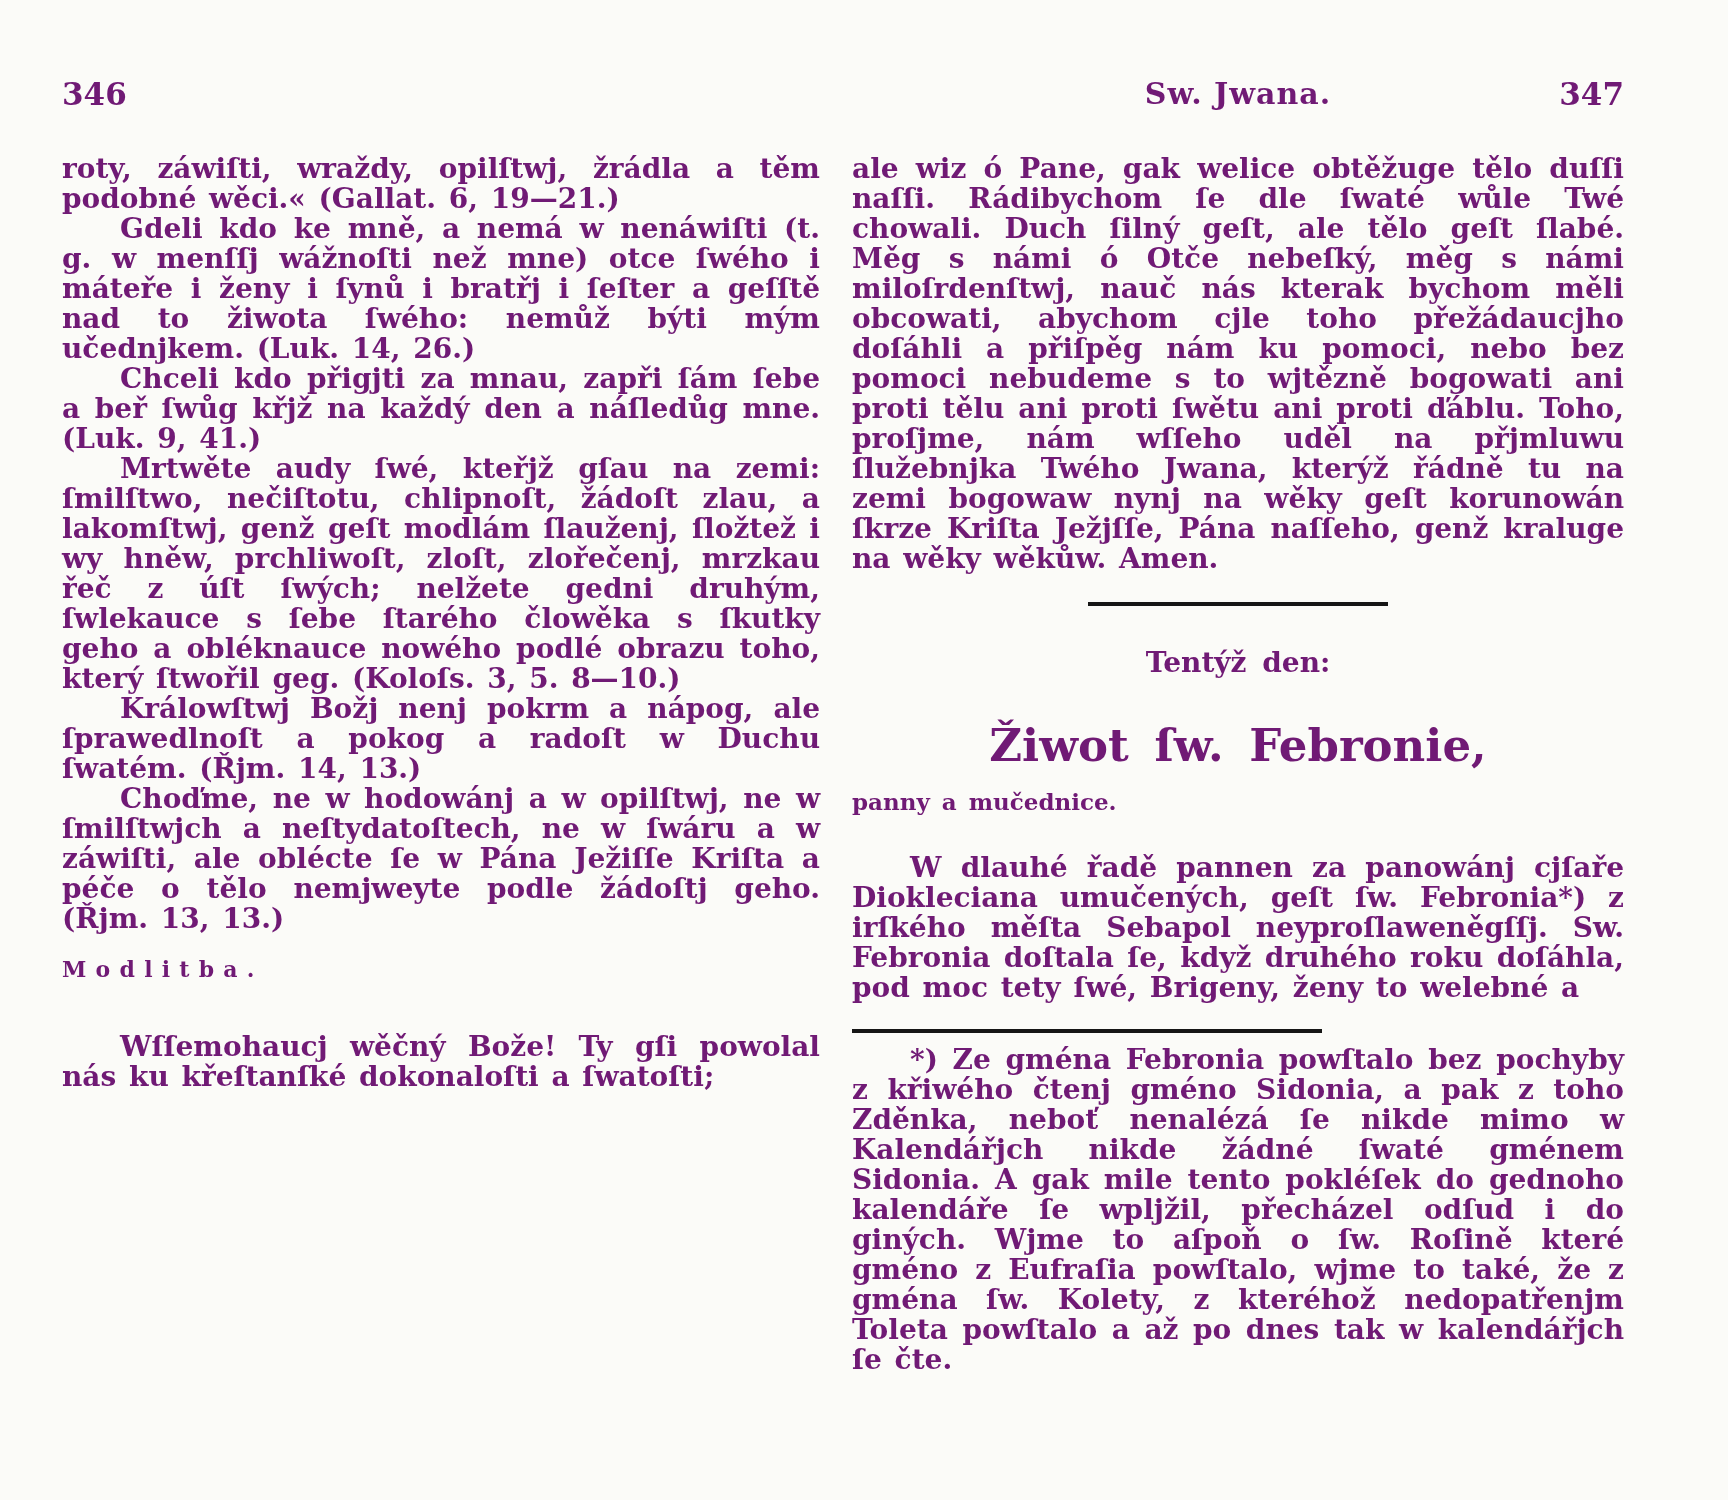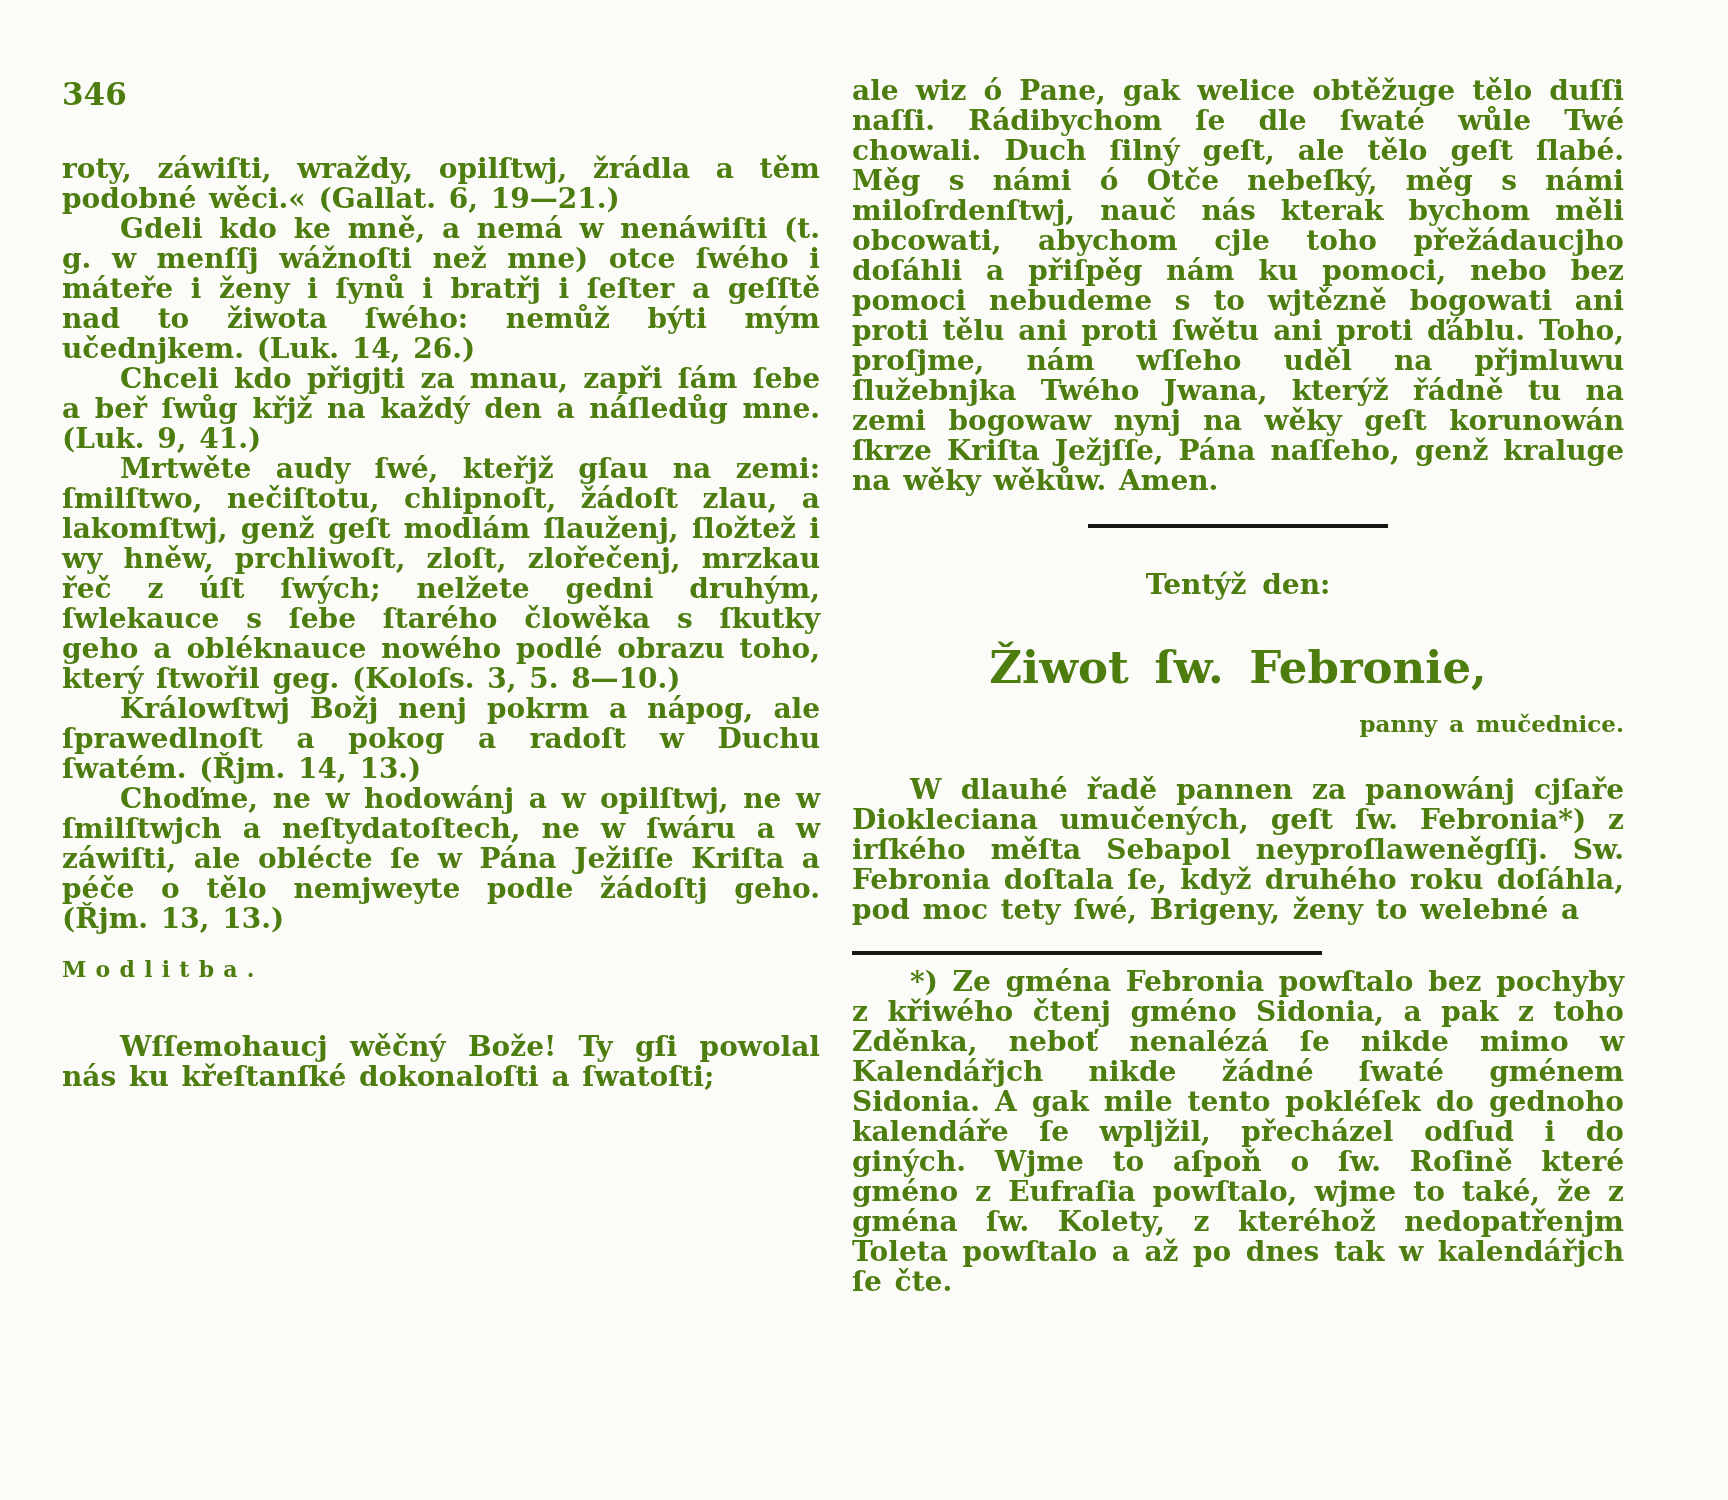--- a/index.html
+++ b/index.html
@@ -6,21 +6,21 @@
     margin: 0;
     padding: 0;
     background: #fbfbf8;
   }
   .spread {
     position: relative;
     width: 1728px;
     height: 1500px;
     background: #fbfbf8;
     overflow: hidden;
-    color: #4d7c0f;
+    color: #701a75;
     font-family: "DejaVu Serif", "Liberation Serif", serif;
     font-weight: bold;
   }
   .page {
     position: absolute;
     top: 76px;
   }
   .page-left  { left: 62px;  width: 758px; }
   .page-right { left: 852px; width: 772px; }
 
@@ -70,21 +70,21 @@
     margin: 0 0 40px 0;
     word-spacing: 6px;
   }
   .article-title {
     text-align: center;
     font-size: 45px;
     margin: 16px 0 16px 0;
     word-spacing: 10px;
   }
   .article-subtitle {
-    text-align: right;
+    text-align: left;
     font-size: 23px;
     margin: 0 0 38px 0;
     word-spacing: 4px;
   }
 
   .footnote-rule {
     width: 470px;
     height: 4px;
     background: #161616;
     margin: 26px 0 12px 0;
@@ -113,20 +113,24 @@
       <p>Chceli kdo přigjti za mnau, zapři ſám ſebe a beř ſwůg křjž na každý den a náſledůg mne. (Luk. 9, 41.)</p>
       <p>Mrtwěte audy ſwé, kteřjž gſau na zemi: ſmilſtwo, nečiſtotu, chlipnoſt, žádoſt zlau, a lakomſtwj, genž geſt modlám ſlauženj, ſložtež i wy hněw, prchliwoſt, zloſt, zlořečenj, mrzkau řeč z úſt ſwých; nelžete gedni druhým, ſwlekauce s ſebe ſtarého člowěka s ſkutky geho a obléknauce nowého podlé obrazu toho, který ſtwořil geg. (Koloſs. 3, 5. 8—10.)</p>
       <p>Králowſtwj Božj nenj pokrm a nápog, ale ſprawedlnoſt a pokog a radoſt w Duchu ſwatém.  (Řjm. 14, 13.)</p>
       <p>Choďme, ne w hodowánj a w opilſtwj, ne w ſmilſtwjch a neſtydatoſtech, ne w ſwáru a w záwiſti, ale oblécte ſe w Pána Ježiſſe Kriſta a péče o tělo nemjweyte podle žádoſtj geho. (Řjm. 13, 13.)</p>
       <div class="prayer-heading">Modlitba.</div>
       <p>Wſſemohaucj wěčný Bože! Ty gſi powolal nás ku křeſtanſké dokonaloſti a ſwatoſti;</p>
     </div>
   </div>
 
   <div class="page page-right">
+    <div class="pageheader">
+      <span class="runtitle">Sw. Jwana.</span>
+      <span class="pagenum right">347</span>
+    </div>
     <div class="bodytext">
       <p class="noindent">ale wiz ó Pane, gak welice obtěžuge tělo duſſi naſſi. Rádibychom ſe dle ſwaté wůle Twé chowali. Duch ſilný geſt, ale tělo geſt ſlabé. Měg s námi ó Otče nebeſký, měg s námi miloſrdenſtwj, nauč nás kterak bychom měli obcowati, abychom cjle toho přežádaucjho doſáhli a přiſpěg nám ku pomoci, nebo bez pomoci nebudeme s to wjtězně bogowati ani proti tělu ani proti ſwětu ani proti ďáblu. Toho, proſjme, nám wſſeho uděl na přjmluwu ſlužebnjka Twého Jwana, kterýž řádně tu na zemi bogowaw nynj na wěky geſt korunowán ſkrze Kriſta Ježjſſe, Pána naſſeho, genž kraluge na wěky wěkůw.  Amen.</p>
       <div class="divider"></div>
       <div class="sameday">Tentýž den:</div>
       <div class="article-title">Žiwot ſw. Febronie,</div>
       <div class="article-subtitle">panny a mučednice.</div>
       <p>W dlauhé řadě pannen za panowánj cjſaře Diokleciana umučených, geſt ſw. Febronia*) z irſkého měſta Sebapol neyproſlaweněgſſj. Sw. Febronia doſtala ſe, když druhého roku doſáhla, pod moc tety ſwé, Brigeny, ženy to welebné a</p>
       <div class="footnote-rule"></div>
       <p class="footnote">*) Ze gména Febronia powſtalo bez pochyby z křiwého čtenj gméno Sidonia, a pak z toho Zděnka, neboť nenalézá ſe nikde mimo w Kalendářjch nikde žádné ſwaté gménem Sidonia. A gak mile tento pokléſek do gednoho kalendáře ſe wpljžil, přecházel odſud i do giných. Wjme to aſpoň o ſw. Roſině které gméno z Eufraſia powſtalo, wjme to také, že z gména ſw. Kolety, z kteréhož nedopatřenjm Toleta powſtalo a až po dnes tak w kalendářjch ſe čte.</p>
     </div>

